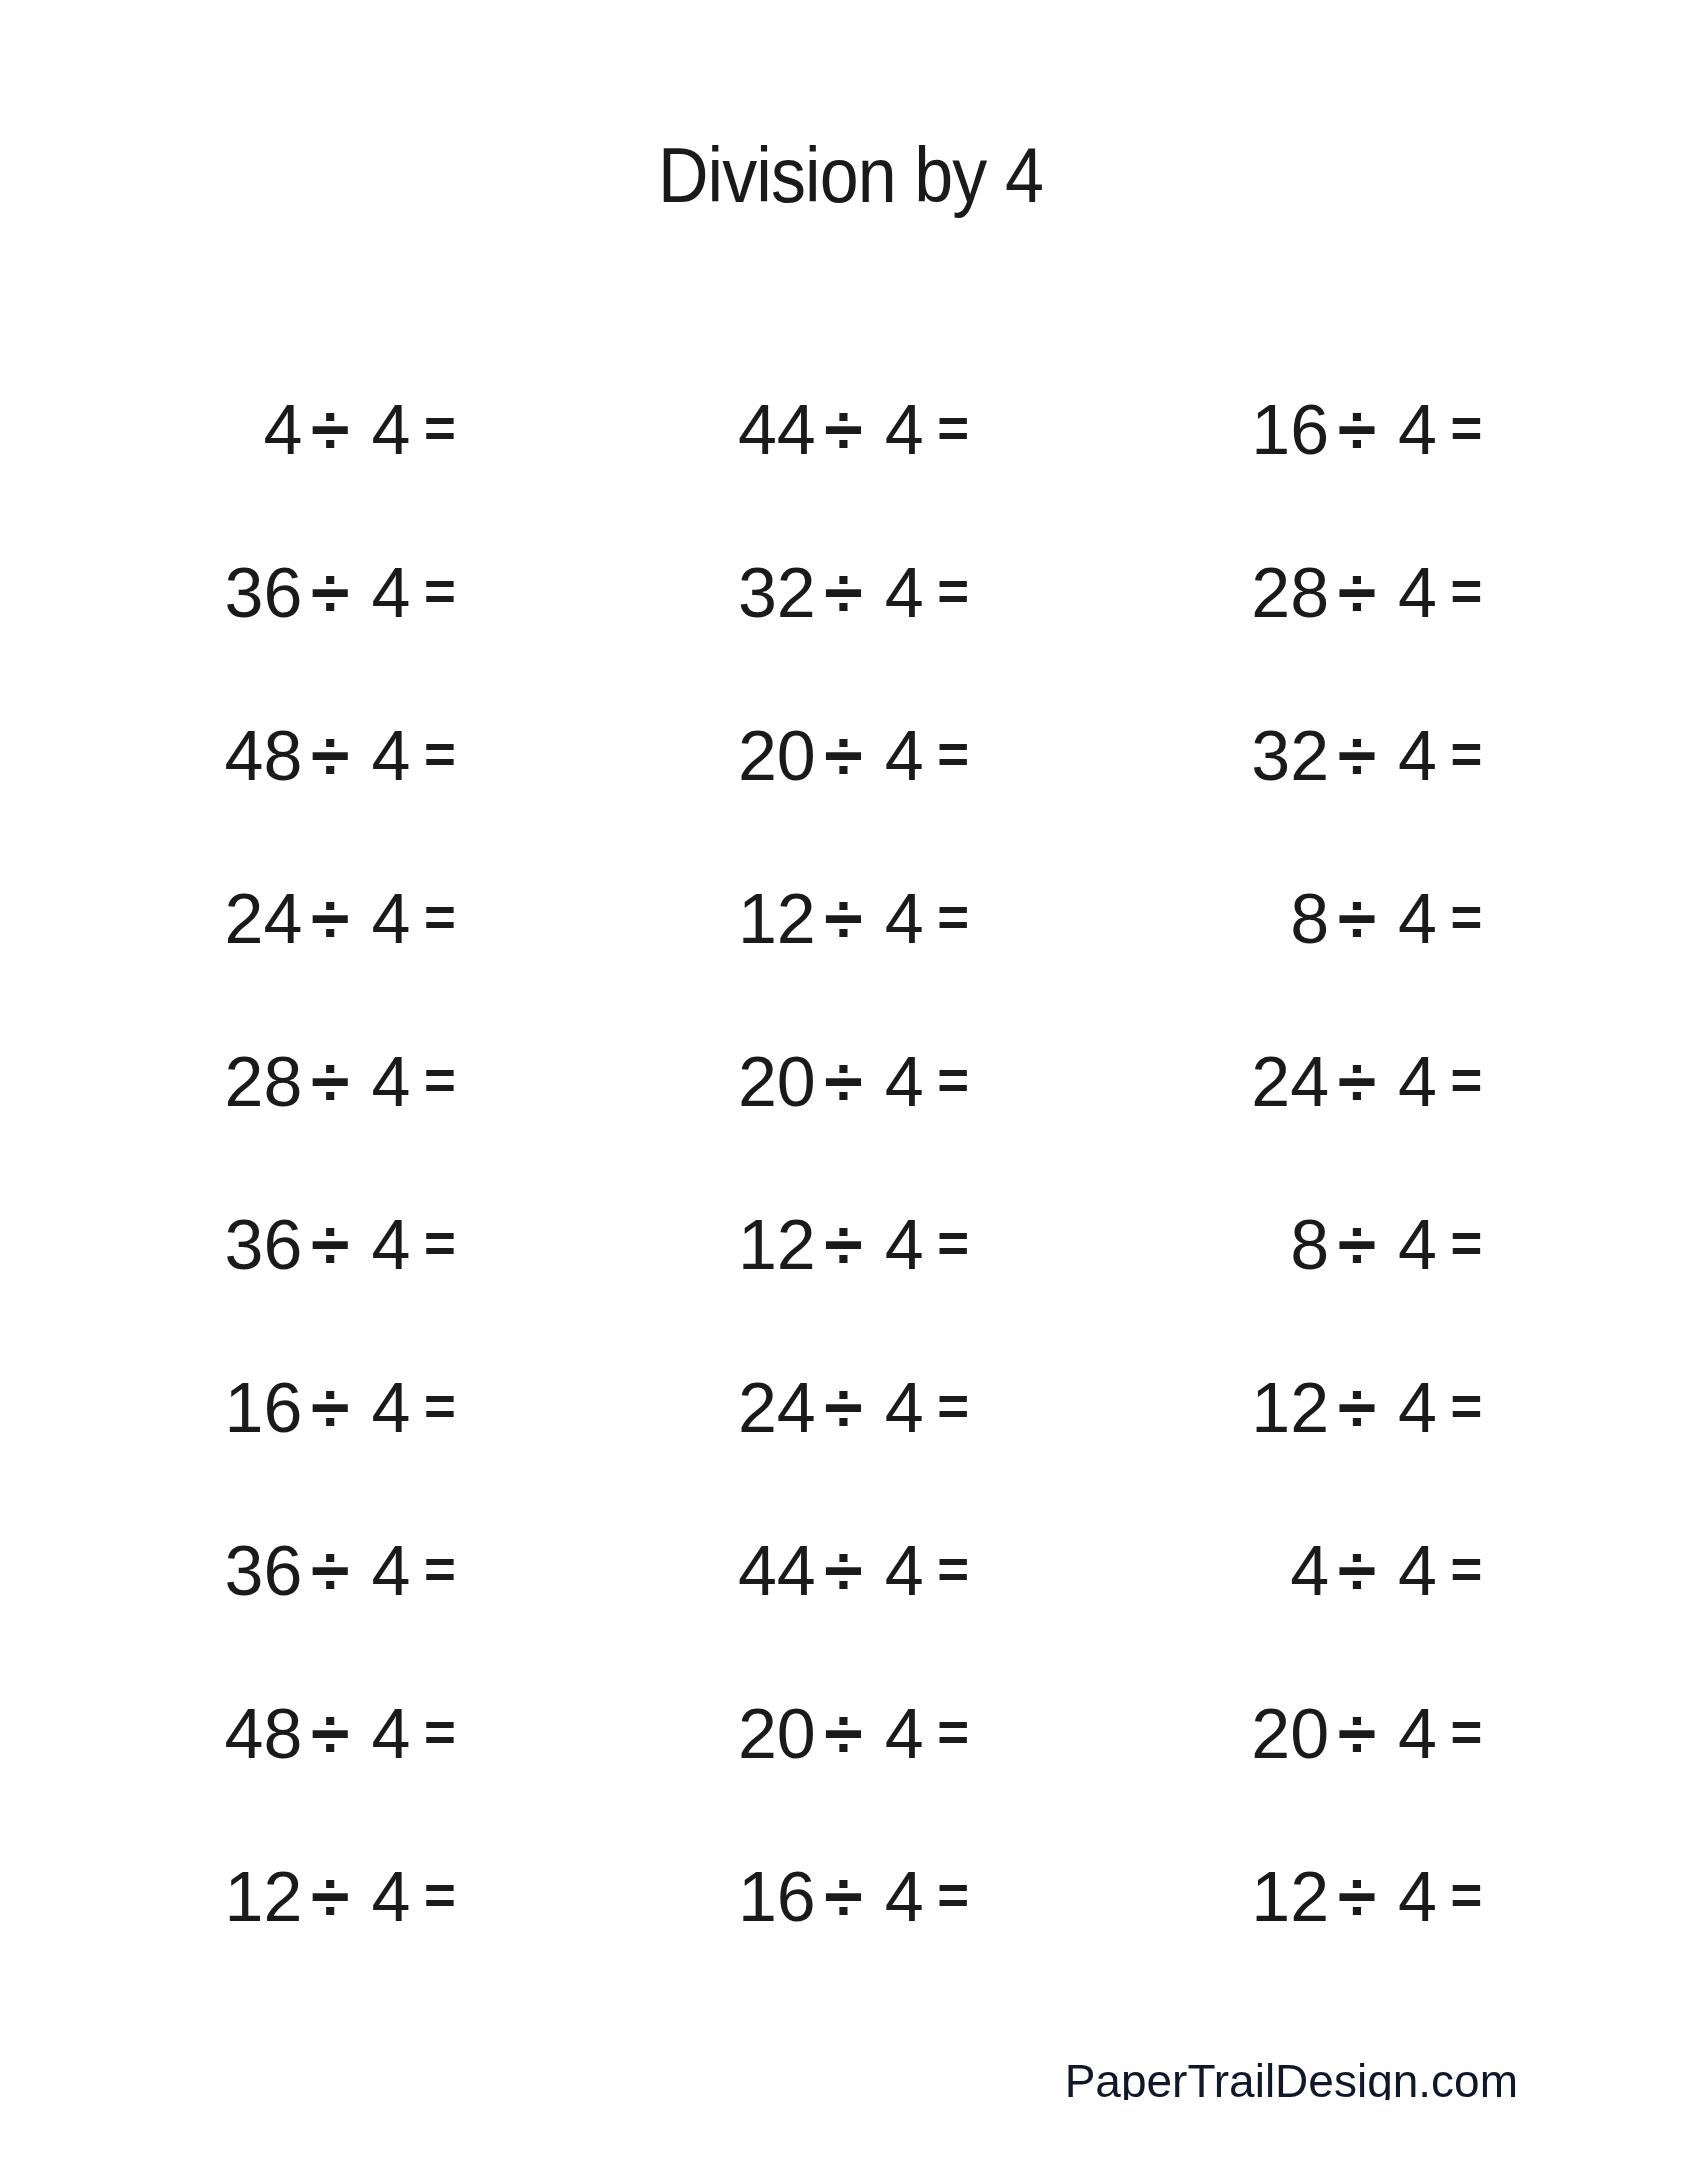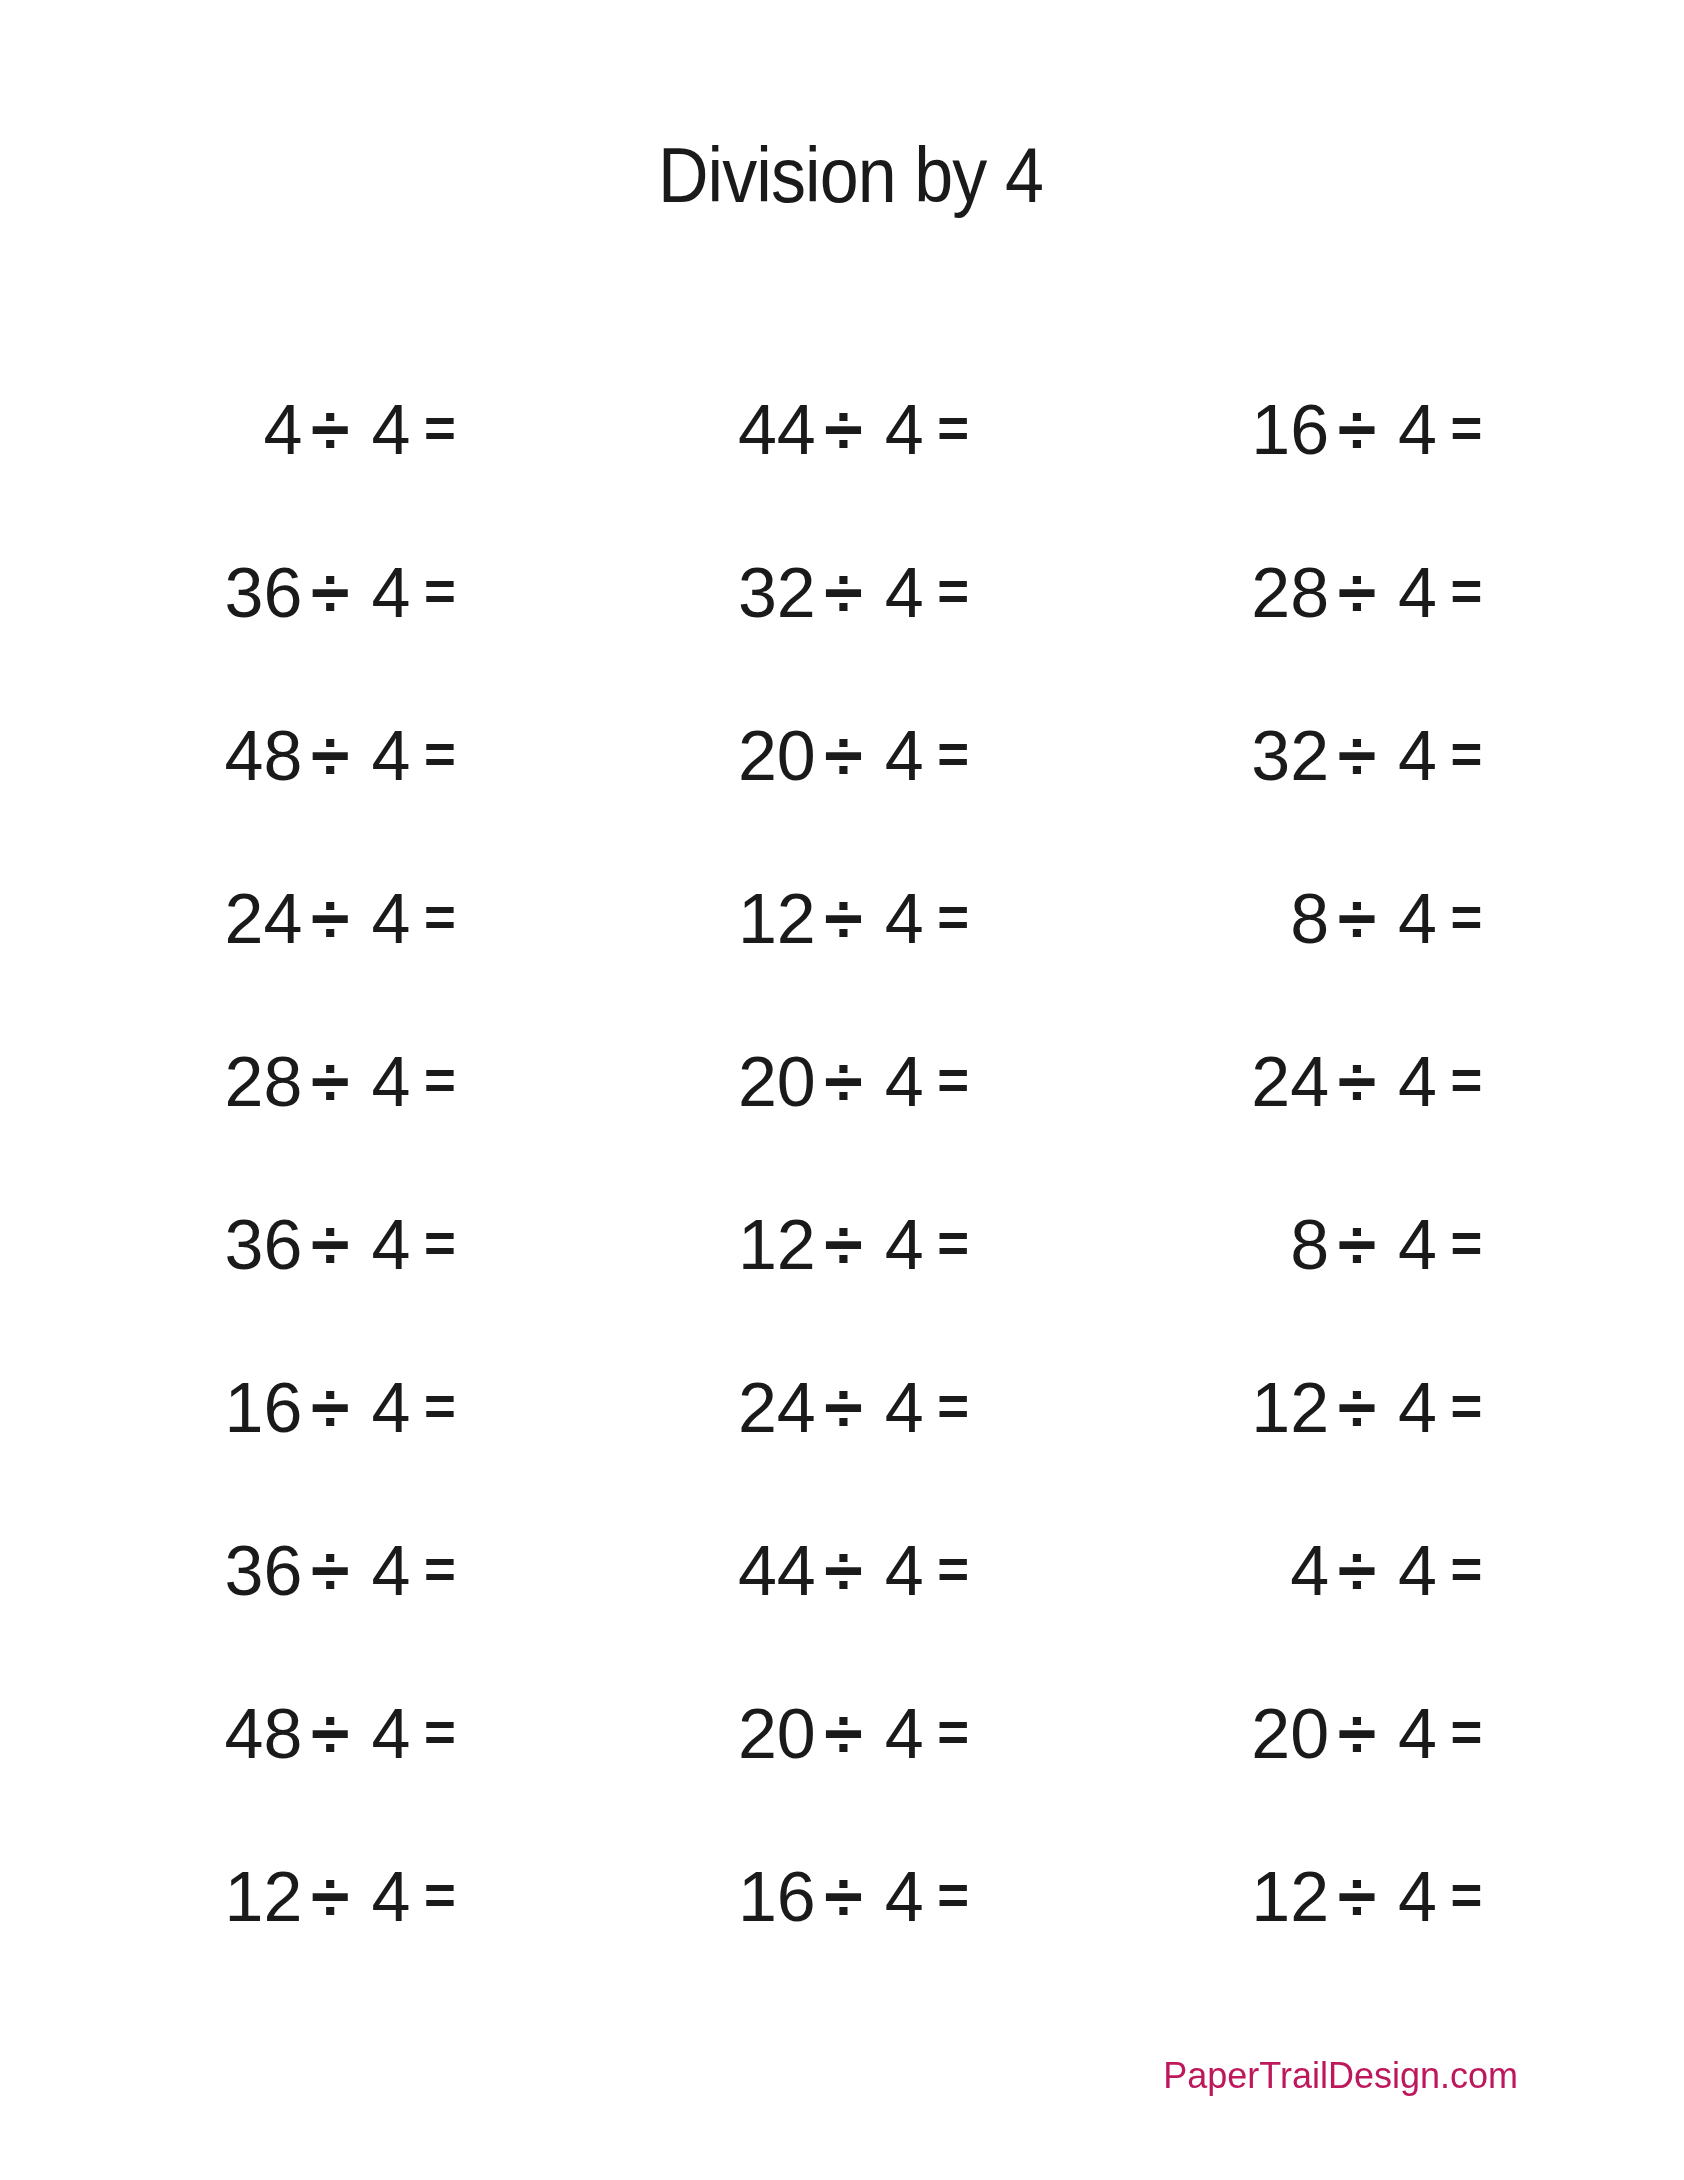--- a/index.html
+++ b/index.html
@@ -58,24 +58,24 @@
   }
   .eq {
     margin-left: 13.6px;
     font-size: 0.78em;
     font-weight: 700;
   }
   .footer {
     position: absolute;
     top: 2058px;
     right: 175px;
-    font-size: 36px;
+    font-size: 46px;
     letter-spacing: 0px;
     line-height: 1;
-    color: #be185d;
+    color: #0f172a;
   }
 </style>
 </head>
 <body>
 
 <div class="sheet">
   <h1 class="title">Division by 4</h1>
   <div class="grid">
       <div class="problem">
         <span class="dividend">4</span>

